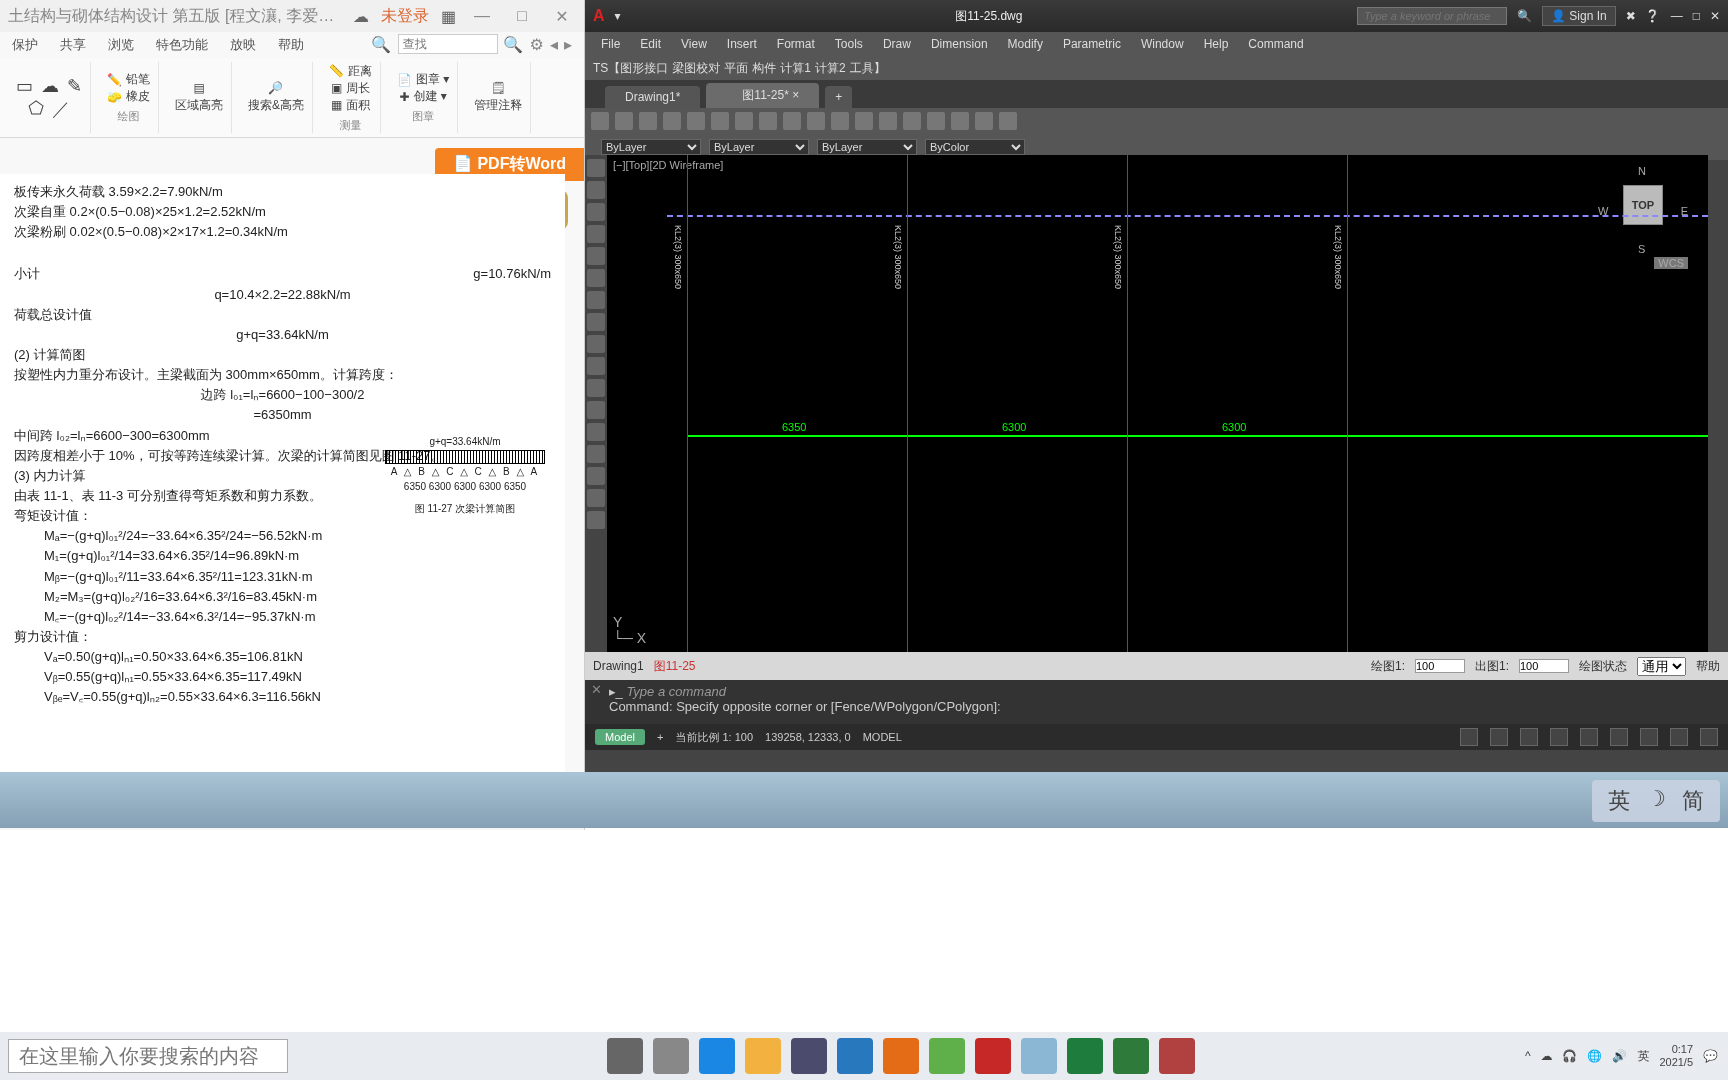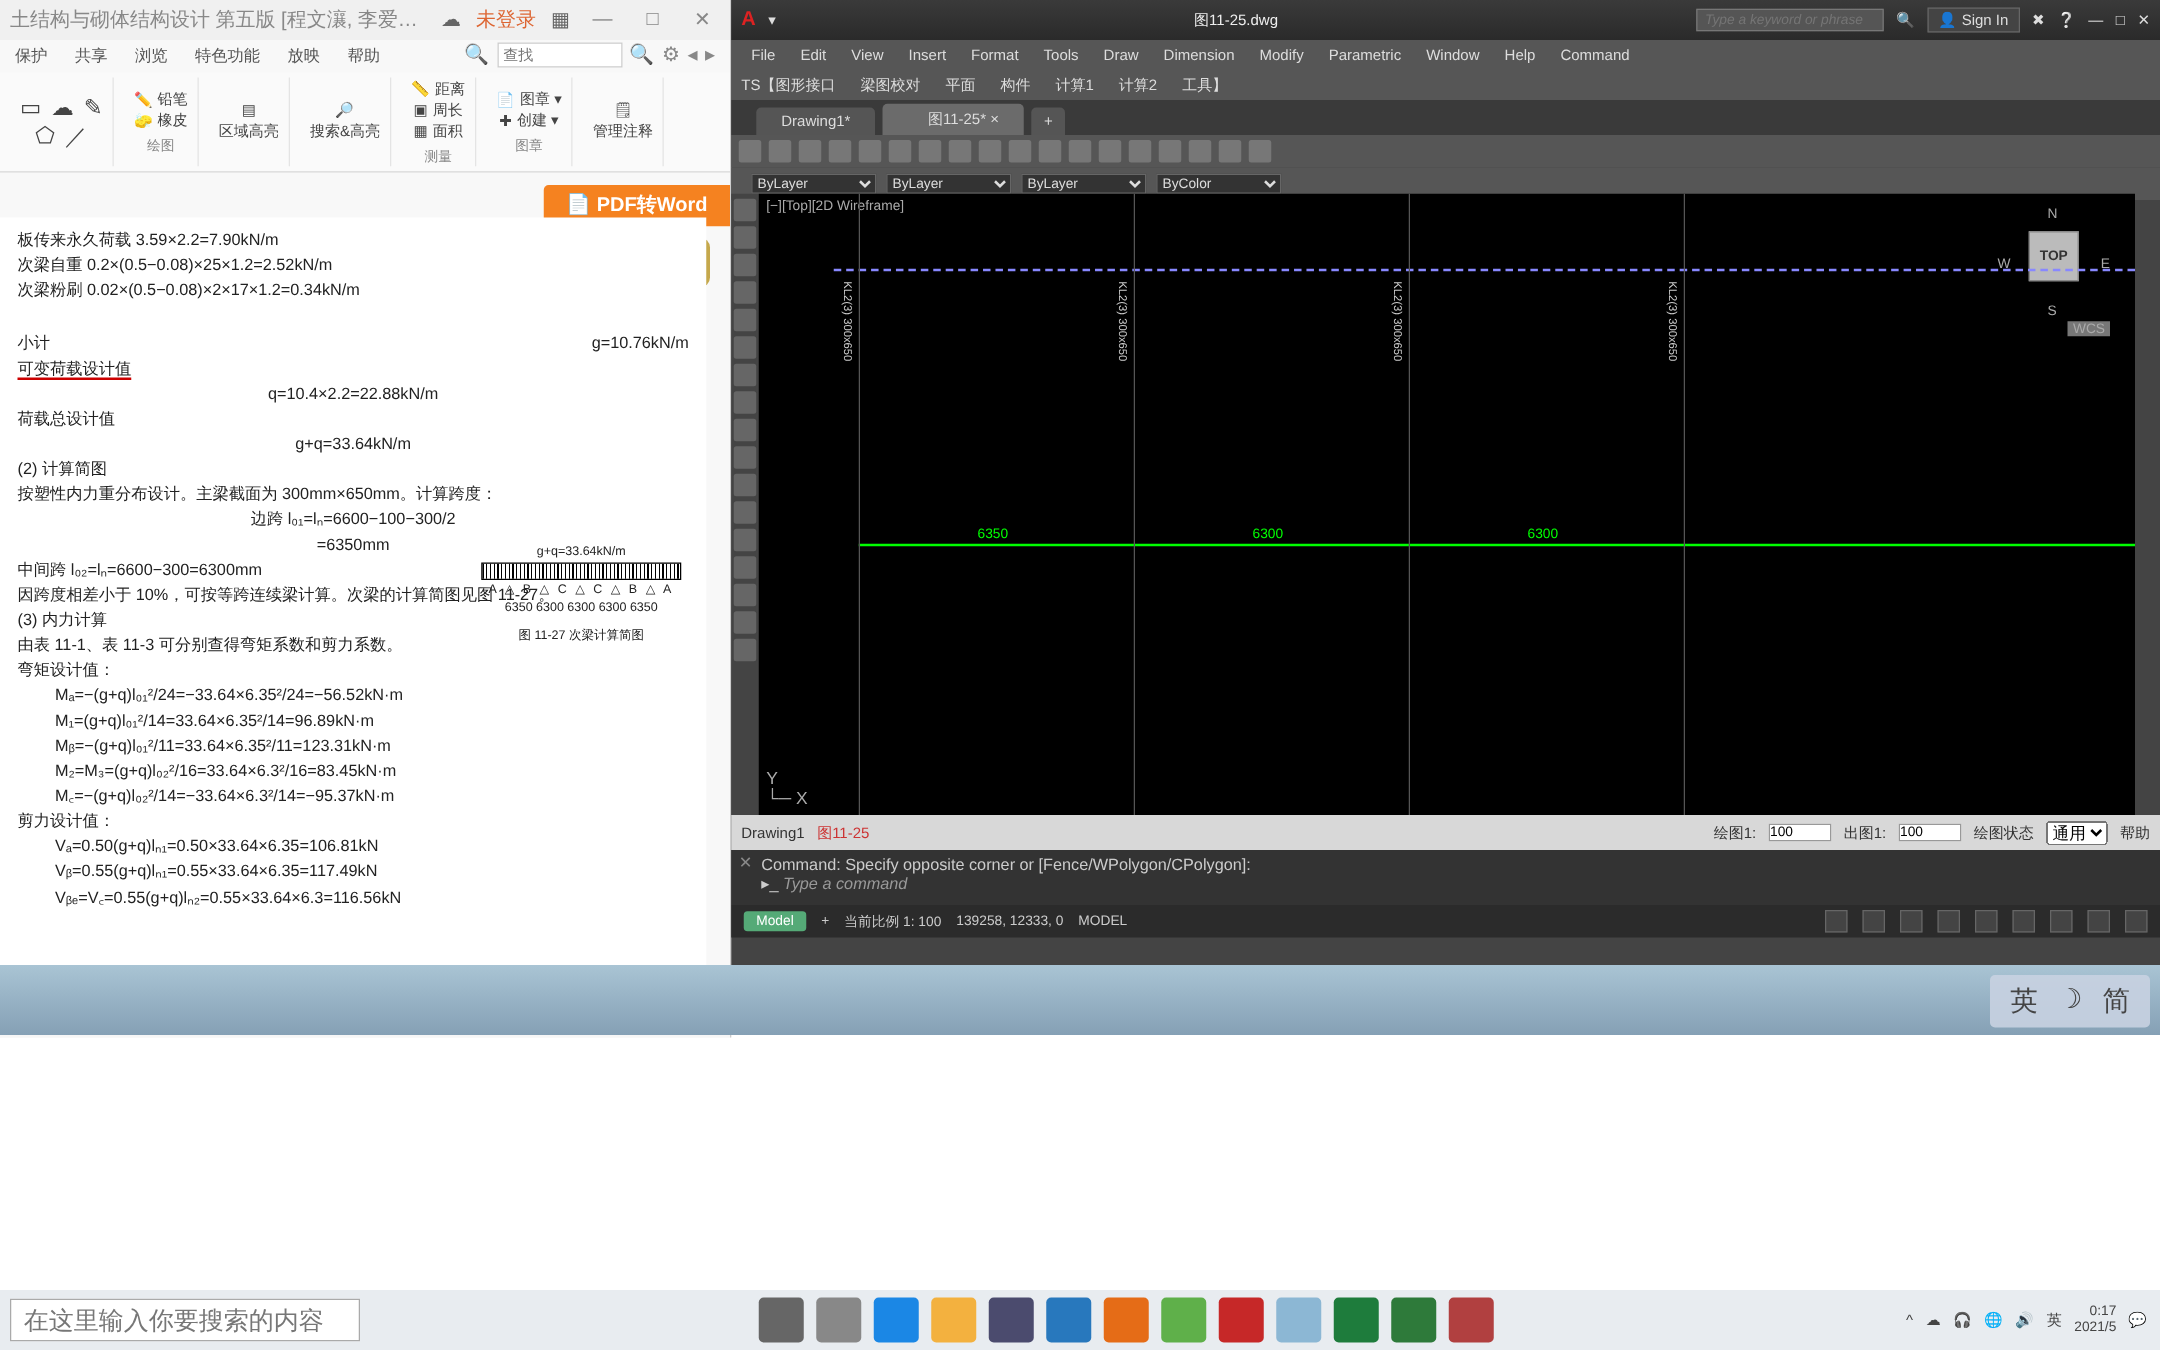--- a/index.html
+++ b/index.html
@@ -37,21 +37,21 @@
 
 
 .cad-app { position: absolute; left: 585px; top: 0; right: 0; height: 772px; background: #444; color: #ddd; font-size: 12px; }
 .cad-title { height: 32px; background: linear-gradient(#3a3a3a,#2a2a2a); display: flex; align-items: center; gap: 10px; padding: 0 8px; }
 .cad-title .A { color: #d22; font-weight: bold; font-size: 16px; }
 .cad-title input { background: #555; border: 1px solid #777; color: #bbb; font-style: italic; font-size: 11px; padding: 2px 6px; width: 150px; }
 .cad-title .dname { flex: 1; text-align: center; color: #eee; }
 .sign { background: #444; padding: 2px 8px; border: 1px solid #666; }
 .cad-menu { height: 24px; background: #565656; display: flex; gap: 4px; padding: 0 8px; align-items: center; }
 .cad-menu span { padding: 2px 8px; }
-.cad-menu2 { height: 24px; background: #565656; display: flex; gap: 20px; padding: 0 8px; align-items: center; color: #ddd; }
+.cad-menu2 { height: 24px; background: #565656; display: flex; gap: 4px; padding: 0 8px; align-items: center; color: #ddd; }
 .cad-tabs { height: 28px; background: #3a3a3a; display: flex; align-items: flex-end; padding-left: 20px; gap: 6px; }
 .cad-tab { background: #555; padding: 4px 20px; border-radius: 4px 4px 0 0; }
 .cad-tab.act { background: #6b6b6b; padding-left: 36px; }
 .cad-qat { height: 26px; background: #565656; display: flex; align-items: center; padding: 0 6px; gap: 6px; }
 .cad-qat .qi { width: 18px; height: 18px; background: #777; border-radius: 2px; }
 .cad-layerbar { height: 26px; background: #565656; display: flex; align-items: center; gap: 8px; padding: 0 8px; }
 .cad-layerbar select { background: #333; color: #ddd; border: 1px solid #666; font-size: 11px; width: 100px; }
 .cad-canvas { position: absolute; left: 22px; right: 20px; top: 155px; bottom: 120px; background: #000; }
 .vp-label { position: absolute; left: 6px; top: 4px; color: #aaa; font-size: 11px; }
 .viewcube { position: absolute; right: 20px; top: 10px; width: 90px; height: 90px; color: #aaa; font-size: 11px; text-align: center; }
@@ -188,21 +188,20 @@
   <div class="lightbulb"></div>
 
   <div class="pdf-page">
     <div>板传来永久荷载               3.59×2.2=7.90kN/m</div>
     <div>次梁自重            0.2×(0.5−0.08)×25×1.2=2.52kN/m</div>
     <div>次梁粉刷       0.02×(0.5−0.08)×2×17×1.2=0.34kN/m</div>
     <div style="display:flex;justify-content:space-between;margin-top:22px">
       <span>小计</span>
       <span>g=10.76kN/m</span>
     </div>
-    <div><span class="u">可变荷载设计值</span></div>
     <div style="text-align:center">q=10.4×2.2=22.88kN/m</div>
     <div>荷载总设计值</div>
     <div style="text-align:center">g+q=33.64kN/m</div>
     <div>(2) 计算简图</div>
     <div>按塑性内力重分布设计。主梁截面为 300mm×650mm。计算跨度：</div>
     <div style="text-align:center">边跨 l₀₁=lₙ=6600−100−300/2</div>
     <div style="text-align:center">=6350mm</div>
     <div>中间跨   l₀₂=lₙ=6600−300=6300mm</div>
     <div>    因跨度相差小于 10%，可按等跨连续梁计算。次梁的计算简图见图 11-27。</div>
     <div>(3) 内力计算</div>
@@ -374,22 +373,22 @@
     <span>绘图1:</span>
     <input value="100" style="">
     <span>出图1:</span>
     <input value="100" style="">
     <span>绘图状态</span>
     <select><option>通用</option></select>
     <span>帮助</span>
   </div>
   <div class="cad-cmd">
     <span style="position:absolute;left:6px;top:2px;color:#888">✕</span>
+    <div><span>▸_</span> <span class="ci">Type a command</span></div>
     <div>Command: Specify opposite corner or [Fence/WPolygon/CPolygon]:</div>
-    <div><span>▸_</span> <span class="ci">Type a command</span></div>
   </div>
   <div class="cad-status">
     <span class="model">Model</span>
     <span>+</span>
     <span>当前比例 1: 100</span>
     <span>139258, 12333, 0</span>
     <span>MODEL</span>
     <span style="flex:1"></span>
     <div class="sbtn"></div>
     <div class="sbtn"></div>

